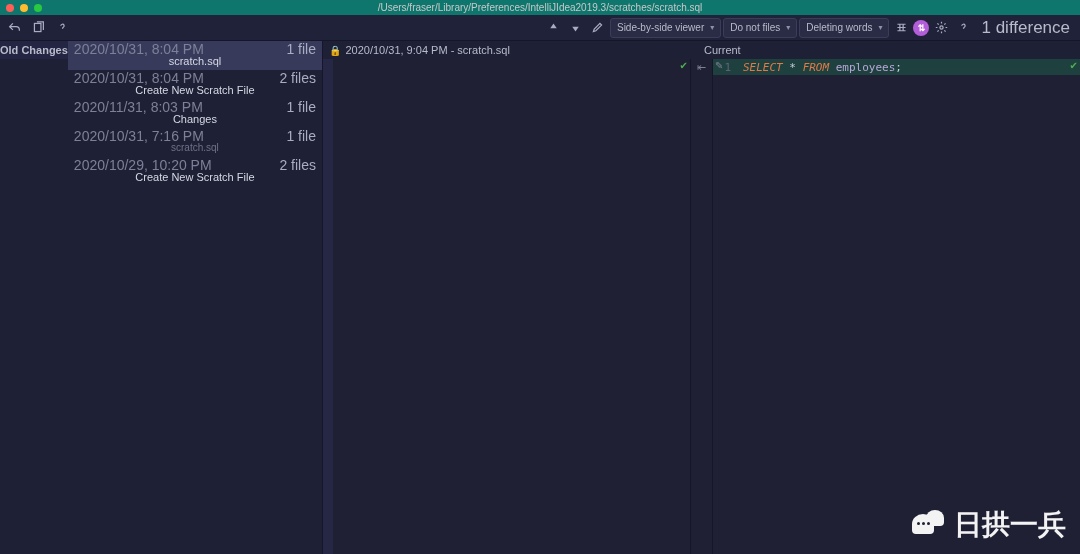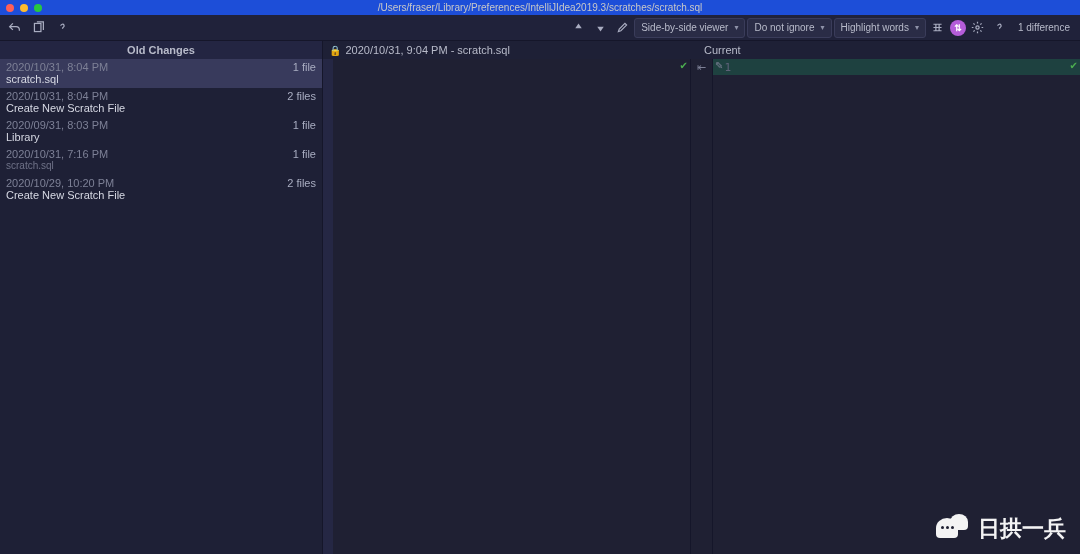--- a/index.html
+++ b/index.html
@@ -1,41 +1,41 @@
 <!DOCTYPE html>
 <html><head>
 <meta charset="utf-8">
 <style>
   * { margin: 0; padding: 0; box-sizing: border-box; }
   html, body { width: 1080px; height: 554px; overflow: hidden; font-family: -apple-system, "Helvetica Neue", Arial, sans-serif; background: #1f2033; color: #bcbfcb; font-size: 11px; }
-  .titlebar { height: 15px; background: #1d4ed8; display: flex; align-items: center; padding: 0 6px; position: relative; }
+  .titlebar { height: 15px; background: #0f766e; display: flex; align-items: center; padding: 0 6px; position: relative; }
   .traffic { display: flex; gap: 6px; align-items: center; }
   .traffic span { width: 8px; height: 8px; border-radius: 50%; display: inline-block; }
   .tl-close { background: #ff5f57; }
   .tl-min { background: #febc2e; }
   .tl-max { background: #28c840; }
   .title-text { position: absolute; left: 0; right: 0; text-align: center; font-size: 10px; color: #c8c8c8; pointer-events: none; }
   .toolbar { height: 26px; background: #20223a; border-bottom: 1px solid #15162a; display: flex; align-items: center; padding: 0 4px; gap: 2px; }
   .tb-left { display: flex; align-items: center; gap: 4px; }
   .tb-right-area { margin-left: auto; display: flex; align-items: center; gap: 2px; padding-right: 6px; }
   .icon-btn { width: 20px; height: 20px; display: flex; align-items: center; justify-content: center; color: #a9adc1; border-radius: 3px; cursor: pointer; }
   .icon-btn svg { width: 13px; height: 13px; }
   .combo { height: 20px; background: #2a2c46; border: 1px solid #3a3c5a; border-radius: 3px; display: flex; align-items: center; padding: 0 6px; font-size: 10px; color: #b8bbca; gap: 6px; cursor: pointer; }
   .combo .chev { font-size: 8px; color: #8e92a8; }
   .badge-circle { width: 16px; height: 16px; border-radius: 50%; background: #b45dd9; display: flex; align-items: center; justify-content: center; font-size: 9px; color: #fff; font-weight: bold; }
-  .diff-count { font-size: 10px; color: #b8bbca; margin-left: 6px; }
+  .diff-count { font-size: 17px; color: #b8bbca; margin-left: 6px; }
 
   .main { display: flex; height: calc(554px - 15px - 26px); }
   
-  .sidebar { width: 323px; background: #1e2036; border-right: 1px solid #15162a; display: flex; flex-direction: column; }
+  .sidebar { width: 323px; background: #1e2036; border-right: 1px solid #15162a; display: flex; flex-direction: row; text-align: center; }
   .side-header { height: 18px; display: flex; align-items: center; justify-content: center; font-size: 11px; color: #b8bbca; font-weight: bold; background: #232542; }
   .history-list { flex: 1; overflow: auto; }
   .hist-item { padding: 2px 6px 3px 6px; border-bottom: 0; line-height: 12px; }
   .hist-item.selected { background: #383a5c; }
-  .hist-top { display: flex; justify-content: space-between; font-size: 11px; color: #7d8096; }
+  .hist-top { display: flex; justify-content: space-between; font-size: 14px; color: #7d8096; }
   .hist-top .fcount { color: #a9adc1; }
   .hist-desc { font-size: 11px; color: #d6d8e3; }
   .hist-sub { font-size: 10px; color: #6f7288; }
 
   
   .diff-area { flex: 1; display: flex; flex-direction: column; }
   .diff-header { height: 18px; display: flex; align-items: center; font-size: 11px; color: #b8bbca; background: #1e2036; padding: 0 6px; gap: 4px; }
   .diff-header .lock { font-size: 10px; color: #a9adc1; }
   .diff-header .right-label { margin-left: auto; width: 370px; text-align: left; }
   .panes { flex: 1; display: flex; }
@@ -50,21 +50,21 @@
   .code-row .txt { flex: 1; white-space: pre; padding-left: 6px; }
   .code-row.added { background: #1e4140; }
   .kw { color: #e17a47; font-style: italic; }
   .ident { color: #b9a6d6; }
   .punct { color: #c8cbd8; }
   .check-mark { position: absolute; top: 1px; right: 2px; font-size: 10px; color: #4caf50; }
   .mid-arrow { display:flex; align-items:center; justify-content:center; height:16px; color:#7d8096; font-size:11px; }
   .edit-marker { position:absolute; top:1px; left:2px; color:#7d8096; font-size:10px; }
 
   
-  .watermark { position: absolute; right: 14px; bottom: 10px; display: flex; align-items: center; gap: 8px; color: #fff; font-size: 22px; font-weight: 600; opacity: 0.95; pointer-events:none; }
+  .watermark { position: absolute; right: 14px; bottom: 10px; display: flex; align-items: center; gap: 8px; color: #fff; font-size: 28px; font-weight: 600; opacity: 0.95; pointer-events:none; }
   .wm-icon { width: 34px; height: 30px; position: relative; }
   .wm-icon .b1, .wm-icon .b2 { position: absolute; border-radius: 50% 50% 4px 4px; background: #fff; }
   .wm-icon .b1 { width: 22px; height: 20px; left: 0; top: 4px; }
   .wm-icon .b2 { width: 18px; height: 16px; left: 14px; top: 0; }
   .wm-icon .d { position:absolute; width:3px; height:3px; background:#1f2033; border-radius:50%; top:12px; }
   .wm-icon .d1 { left:5px; } .wm-icon .d2 { left:10px; } .wm-icon .d3 { left:15px; }
 </style>
 </head>
 <body>
 
@@ -110,25 +110,25 @@
     <div class="icon-btn">
       <svg viewBox="0 0 16 16" fill="none" stroke="currentColor" stroke-width="1.5">
           <path d="M3 13l1-3 7-7 2 2-7 7-3 1z"></path>
         </svg>
     </div>
     <div class="combo">
       <span>Side-by-side viewer</span>
       <span class="chev">▾</span>
     </div>
     <div class="combo">
-      <span>Do not ignore</span>
+      <span>Do not files</span>
       <span class="chev">▾</span>
     </div>
     <div class="combo">
-      <span>Highlight words</span>
+      <span>Deleting words</span>
       <span class="chev">▾</span>
     </div>
     <div class="icon-btn">
       <svg viewBox="0 0 16 16" fill="none" stroke="currentColor" stroke-width="1.5">
           <path d="M3 4h10M3 8h10M3 12h10M6 4v8M10 4v8"></path>
         </svg>
     </div>
     <div class="badge-circle">⇅</div>
     <div class="icon-btn">
       <svg viewBox="0 0 16 16" fill="none" stroke="currentColor" stroke-width="1.5">
@@ -159,24 +159,24 @@
       </div>
       <div class="hist-item">
         <div class="hist-top">
             <span>2020/10/31, 8:04 PM</span>
             <span class="fcount">2 files</span>
           </div>
         <div class="hist-desc">Create New Scratch File</div>
       </div>
       <div class="hist-item">
         <div class="hist-top">
-            <span>2020/09/31, 8:03 PM</span>
+            <span>2020/11/31, 8:03 PM</span>
             <span class="fcount">1 file</span>
           </div>
-        <div class="hist-desc">Library</div>
+        <div class="hist-desc">Changes</div>
       </div>
       <div class="hist-item">
         <div class="hist-top">
             <span>2020/10/31, 7:16 PM</span>
             <span class="fcount">1 file</span>
           </div>
         <div class="hist-sub">scratch.sql</div>
       </div>
       <div class="hist-item">
         <div class="hist-top">
@@ -203,20 +203,21 @@
 
       <div class="pane mid">
         <div class="mid-arrow">⇤</div>
       </div>
 
       <div class="pane right">
         <span class="edit-marker">✎</span>
         <span class="check-mark">✔</span>
         <div class="code-row added">
           <div class="ln">1</div>
+          <div class="txt"><span class="kw">SELECT</span><span class="punct"> * </span><span class="kw">FROM</span><span> </span><span class="ident">employees</span><span class="punct">;</span></div>
         </div>
       </div>
     </div>
   </div>
 </div>
 
 <div class="watermark">
   <div class="wm-icon">
     <div class="b1"></div>
       <div class="b2"></div>

